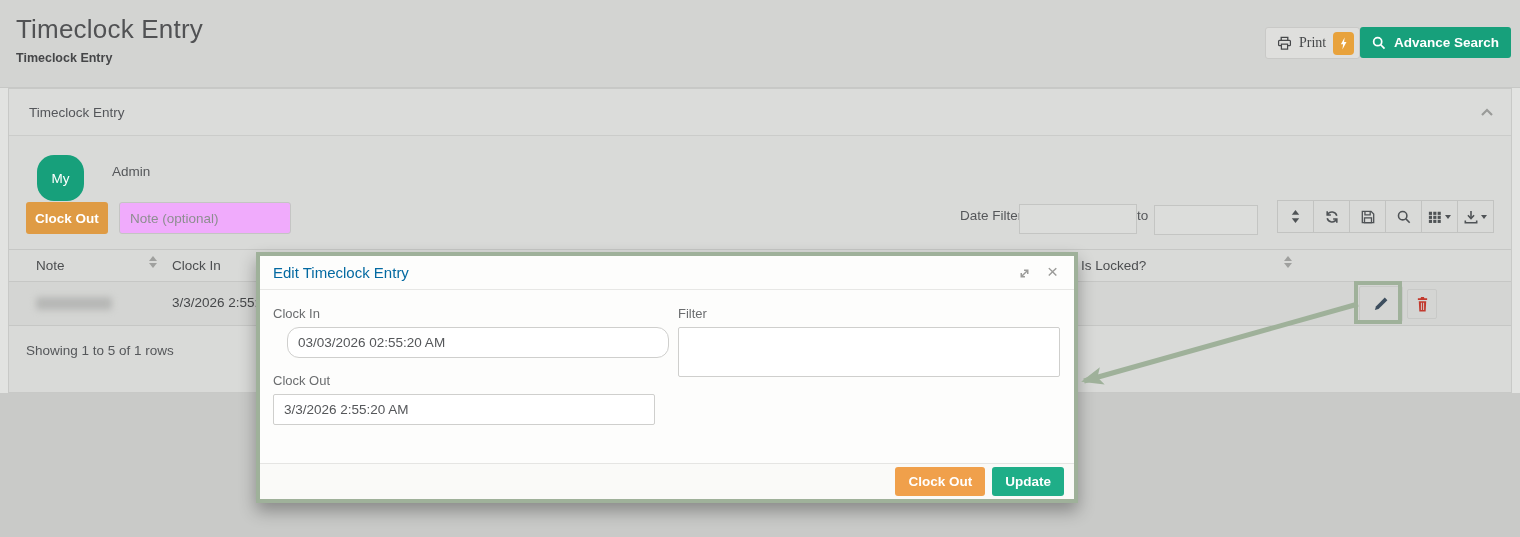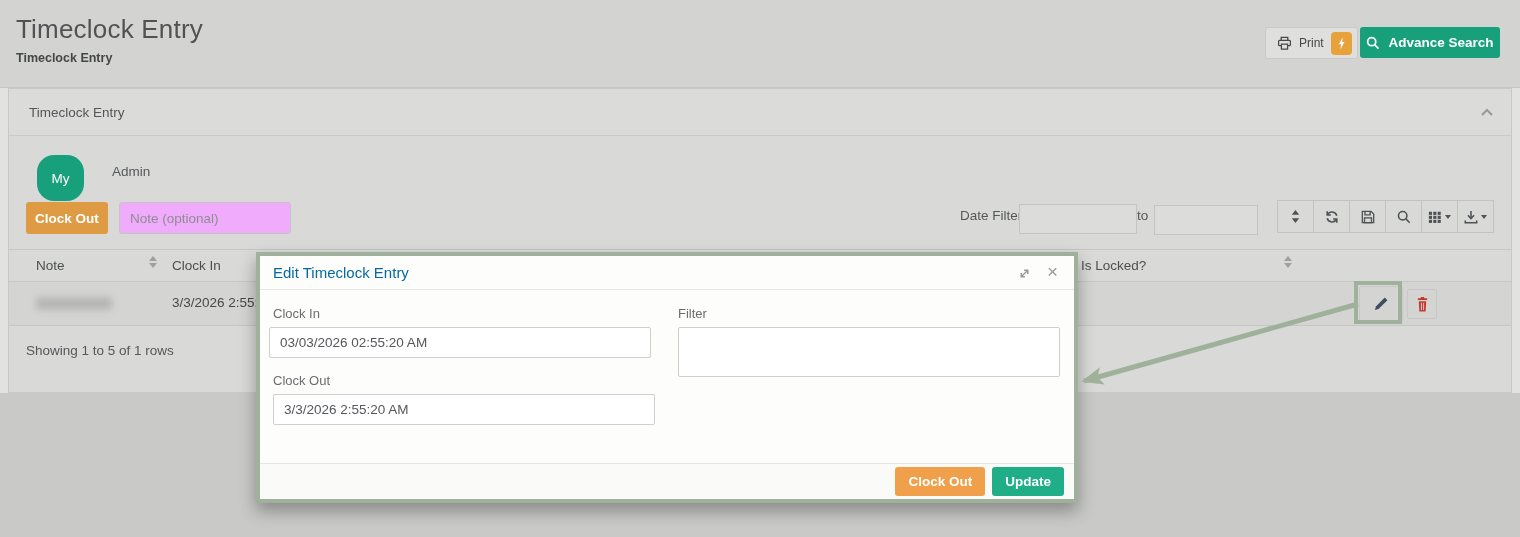--- a/index.html
+++ b/index.html
@@ -9,24 +9,24 @@
     font-family:"Liberation Sans", sans-serif;
     background:#e2e3e1; color:#4c4e50;
   }
   
   .top-band { position:absolute; left:0; top:0; width:1520px; height:88px;
     background:#d3d4d2; border-bottom:1px solid #c7c8c6; }
   .page-title { position:absolute; left:16px; top:14px; font-size:26px; color:#515254; font-weight:400; letter-spacing:.2px; }
   .breadcrumb { position:absolute; left:16px; top:51px; font-size:12.5px; font-weight:bold; color:#454648; }
   .print-btn { position:absolute; left:1265px; top:27px; height:32px; padding:0 5px 0 11px;
     background:#dfdfdd; border:1px solid #c9c9c7; border-radius:3px;
-    display:flex; align-items:center; gap:7px; font-size:12px; color:#46484a; cursor:pointer; }
+    display:flex; align-items:center; gap:7px; font-size:14px; color:#46484a; cursor:pointer;font-family:Liberation Serif, serif; }
   .print-badge { width:21px; height:23px; border-radius:4px; background:var(--badge-orange,#e8a23c);
     display:flex; align-items:center; justify-content:center; color:#fff; }
-  .adv-search-btn { position:absolute; left:1360px; top:27px; width:140px; height:31px;
+  .adv-search-btn { position:absolute; left:1360px; top:27px; width:151px; height:31px;
     background:var(--accent-green,#17a07b); border:none; border-radius:3px; color:#fff;
     font-weight:bold; font-size:13.5px; display:flex; align-items:center; justify-content:center; gap:8px; cursor:pointer; }
   
   .bottom-strip { position:absolute; left:0; top:393px; width:1520px; height:144px; background:#c9cac8; }
   .panel { position:absolute; left:8px; top:88px; width:1504px; height:305px;
     background:#d9dad8; border:1px solid #c8c9c7; }
   .panel-header { position:absolute; left:0; top:0; width:100%; height:47px;
     background:#dbdcda; border-bottom:1px solid #cbccca; }
   .panel-title { position:absolute; left:20px; top:16px; font-size:13.5px; color:#54565a; }
   .panel-collapse { position:absolute; right:14px; top:15px; width:18px; height:18px; color:#9a9b99; cursor:pointer; background:none; border:none; }
@@ -261,21 +261,21 @@
           <path d="M4 10 10 4"></path>
             <path d="M6.5 3.5H10.5V7.5"></path>
             <path d="M3.5 6.5V10.5H7.5"></path>
         </svg>
       </span>
     </button>
     <button class="modal-close"><span>×</span></button>
   </div>
 
   <div class="m-label" style="left:13px; top:50px">Clock In</div>
-  <input class="m-input" style="left: 9px; top: 71px;" value="03/03/2026 02:55:20 AM">
+  <input class="m-input" style="left: 27px; top: 71px; border-radius: 12px;" value="03/03/2026 02:55:20 AM">
 
   <div class="m-label" style="left:418px; top:50px">Filter</div>
   <textarea class="m-textarea" style=""></textarea>
 
   <div class="m-label" style="left:13px; top:117px">Clock Out</div>
   <input class="m-input" style="left: 13px; top: 138px;" value="3/3/2026 2:55:20 AM">
 
   <div class="modal-footer">
     <button class="m-btn m-clockout">Clock Out</button>
     <button class="m-btn m-update">Update</button>

